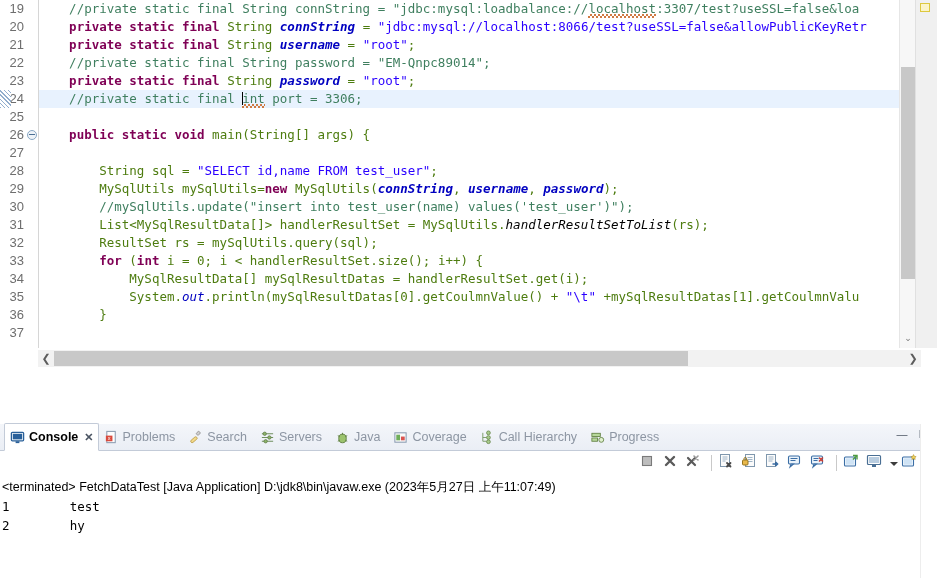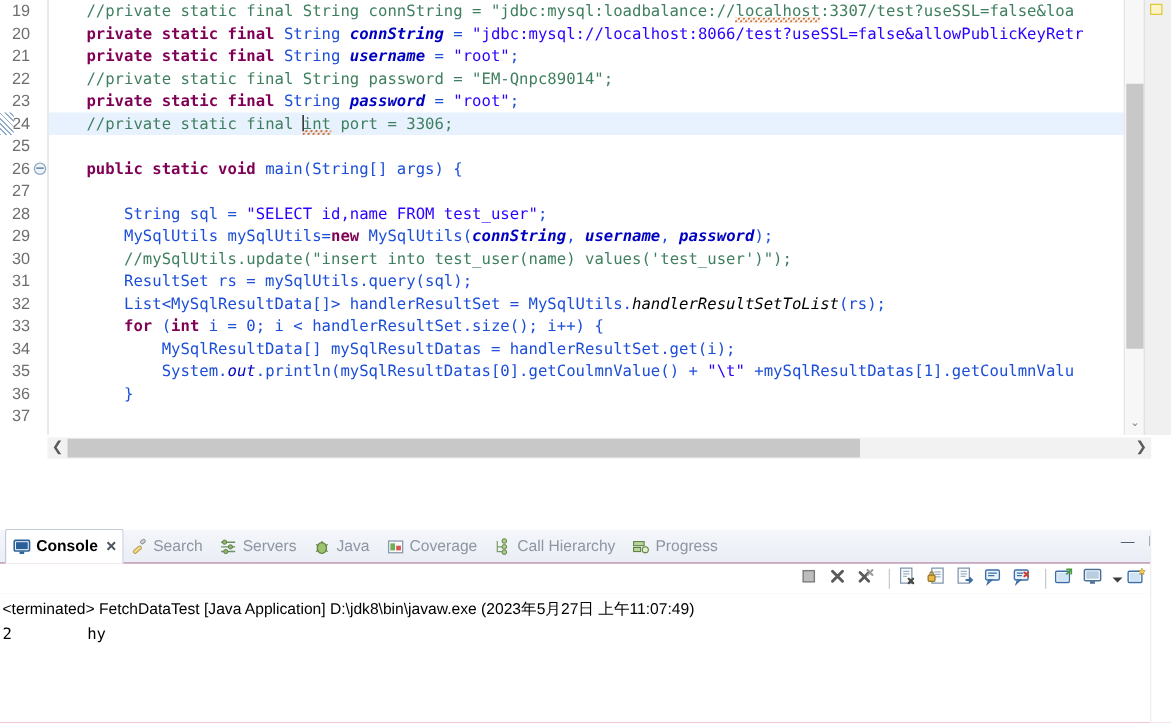--- a/index.html
+++ b/index.html
@@ -104,21 +104,21 @@
     background: #e8f2fe;
   }
 
   
   .kw   { color: #7f0055; font-weight: bold; }
   .str  { color: #2a00ff; }
   .cmt  { color: #3f7f5f; }
   .fld  { color: #0000c0; font-style: italic; font-weight: bold; }
   .stat { color: #0000c0; font-style: italic; }
   .mth  { color: #000000; font-style: italic; }
-  .plain{ color: #1d4ed8; }
+  .plain{ color: #4d7c0f; }
   .spell {
     text-decoration: none;
     border-bottom: 0;
     background-image:
       radial-gradient(circle at 1px 3px, #d07a43 0.9px, transparent 1.1px),
       radial-gradient(circle at 3px 1px, #d07a43 0.9px, transparent 1.1px);
     background-size: 4px 4px;
     background-repeat: repeat-x;
     background-position: 0 100%;
     padding-bottom: 2px;
@@ -365,22 +365,22 @@
           <div class="row"><span class="plain">    </span><span class="kw">private static final </span><span class="plain">String </span><span class="fld">username</span><span class="plain"> = </span><span class="str">"root"</span><span class="plain">;</span></div>
           <div class="row"><span class="plain">    </span><span class="cmt">//private static final String password = "EM-Qnpc89014";</span></div>
           <div class="row"><span class="plain">    </span><span class="kw">private static final </span><span class="plain">String </span><span class="fld">password</span><span class="plain"> = </span><span class="str">"root"</span><span class="plain">;</span></div>
           <div class="row hl-line"><span class="plain">    </span><span class="cmt">//</span><span class="cmt">private static final </span><span class="caret"></span><span class="cmt spell">int</span><span class="cmt"> port = 3306;</span></div>
           <div class="row"><span class="plain"></span></div>
           <div class="row"><span class="plain">    </span><span class="kw">public static void </span><span class="plain">main(String[] args) {</span></div>
           <div class="row"><span class="plain"></span></div>
           <div class="row"><span class="plain">        String sql = </span><span class="str">"SELECT id,name FROM test_user"</span><span class="plain">;</span></div>
           <div class="row"><span class="plain">        MySqlUtils mySqlUtils=</span><span class="kw">new </span><span class="plain">MySqlUtils(</span><span class="fld">connString</span><span class="plain">, </span><span class="fld">username</span><span class="plain">, </span><span class="fld">password</span><span class="plain">);</span></div>
           <div class="row"><span class="plain">        </span><span class="cmt">//mySqlUtils.update("insert into test_user(name) values('test_user')");</span></div>
+          <div class="row"><span class="plain">        List&lt;MySqlResultData[]&gt; handlerResultSet = MySqlUtils.</span><span class="mth">handlerResultSetToList</span><span class="plain">(rs);</span></div>
           <div class="row"><span class="plain">        ResultSet rs = mySqlUtils.query(sql);</span></div>
-          <div class="row"><span class="plain">        List&lt;MySqlResultData[]&gt; handlerResultSet = MySqlUtils.</span><span class="mth">handlerResultSetToList</span><span class="plain">(rs);</span></div>
           <div class="row"><span class="plain">        </span><span class="kw">for </span><span class="plain">(</span><span class="kw">int </span><span class="plain">i = 0; i &lt; handlerResultSet.size(); i++) {</span></div>
           <div class="row"><span class="plain">            MySqlResultData[] mySqlResultDatas = handlerResultSet.get(i);</span></div>
           <div class="row"><span class="plain">            System.</span><span class="stat">out</span><span class="plain">.println(mySqlResultDatas[0].getCoulmnValue() + </span><span class="str">"\t"</span><span class="plain"> +mySqlResultDatas[1].getCoulmnValu</span></div>
           <div class="row"><span class="plain">        }</span></div>
           <div class="row"><span class="plain"></span></div>
         </div>
     </div>
   </div>
 
   <div id="vscroll">
@@ -408,20 +408,28 @@
           <span class="ticon"><svg width="15" height="15" viewBox="0 0 16 16">
               <rect x="1.5" y="2.5" width="13" height="9" rx="1" fill="#ffffff" stroke="#2a6099" stroke-width="1.4"></rect>
               <rect x="3" y="4" width="10" height="6" fill="#2a6099"></rect>
               <rect x="6" y="12" width="4" height="2" fill="#2a6099"></rect>
             </svg></span>
           <span>Console</span>
           <span class="tab-close">✕</span>
         </div>
         <div class="tab">
           <span class="ticon"><svg width="15" height="15" viewBox="0 0 16 16">
+              <rect x="3" y="1.5" width="9" height="12" fill="#fdfdfd" stroke="#8a9bb0" stroke-width="1.1"></rect>
+              <rect x="2" y="6" width="7" height="6" fill="#d94a3d"></rect>
+              <text x="5.5" y="11" font-size="6" fill="#fff" text-anchor="middle" font-family="sans-serif">x</text>
+            </svg></span>
+          <span>Problems</span>
+        </div>
+        <div class="tab">
+          <span class="ticon"><svg width="15" height="15" viewBox="0 0 16 16">
               <rect x="2" y="9" width="8" height="3" rx="1.4" transform="rotate(-40 6 10)" fill="#f2d98a" stroke="#b99a45" stroke-width=".8"></rect>
               <rect x="9" y="2" width="4" height="3" rx="1" transform="rotate(-40 11 3.5)" fill="#cfcfcf" stroke="#8e8e8e" stroke-width=".8"></rect>
             </svg></span>
           <span>Search</span>
         </div>
         <div class="tab">
           <span class="ticon"><svg width="15" height="15" viewBox="0 0 16 16">
               <g stroke="#6f8f5f" stroke-width="1.2" fill="none">
                 <path d="M2 4h12M2 8h12M2 12h12"></path>
               </g>
@@ -554,20 +562,21 @@
               <rect x="2.8" y="5.3" width="8.4" height="6.4" fill="#cfe3f5"></rect>
               <path d="M12.5 1.5l1.2 2.4 2.3.3-1.7 1.6.4 2.3-2.2-1.1-2.2 1.1.4-2.3-1.7-1.6 2.3-.3z" fill="#f1d35b" stroke="#a8871f" stroke-width=".7" transform="scale(.75) translate(4.2 .6)"></path>
             </svg></span></span>
         <span class="carrow"></span>
       </div>
   </div>
 
   <div id="console-out">
     <div class="cline header">&lt;terminated&gt; FetchDataTest [Java Application] D:\jdk8\bin\javaw.exe (2023年5月27日 上午11:07:49)</div>
     <div id="console-lines">
+        <div class="cline">1        test</div>
         <div class="cline">2        hy</div>
       </div>
   </div>
 
   <div id="console-right-edge"></div>
 
   <div id="watermark">CSDN @编程写手</div>
 </div>
 
 </body></html>

